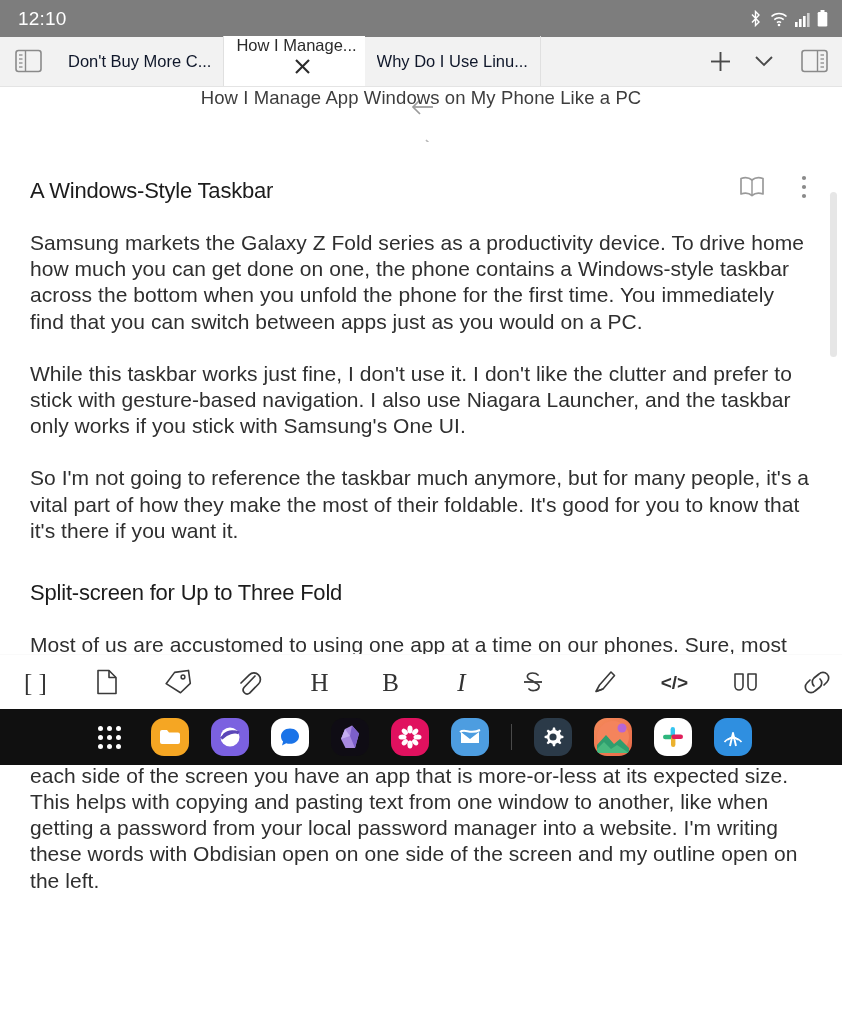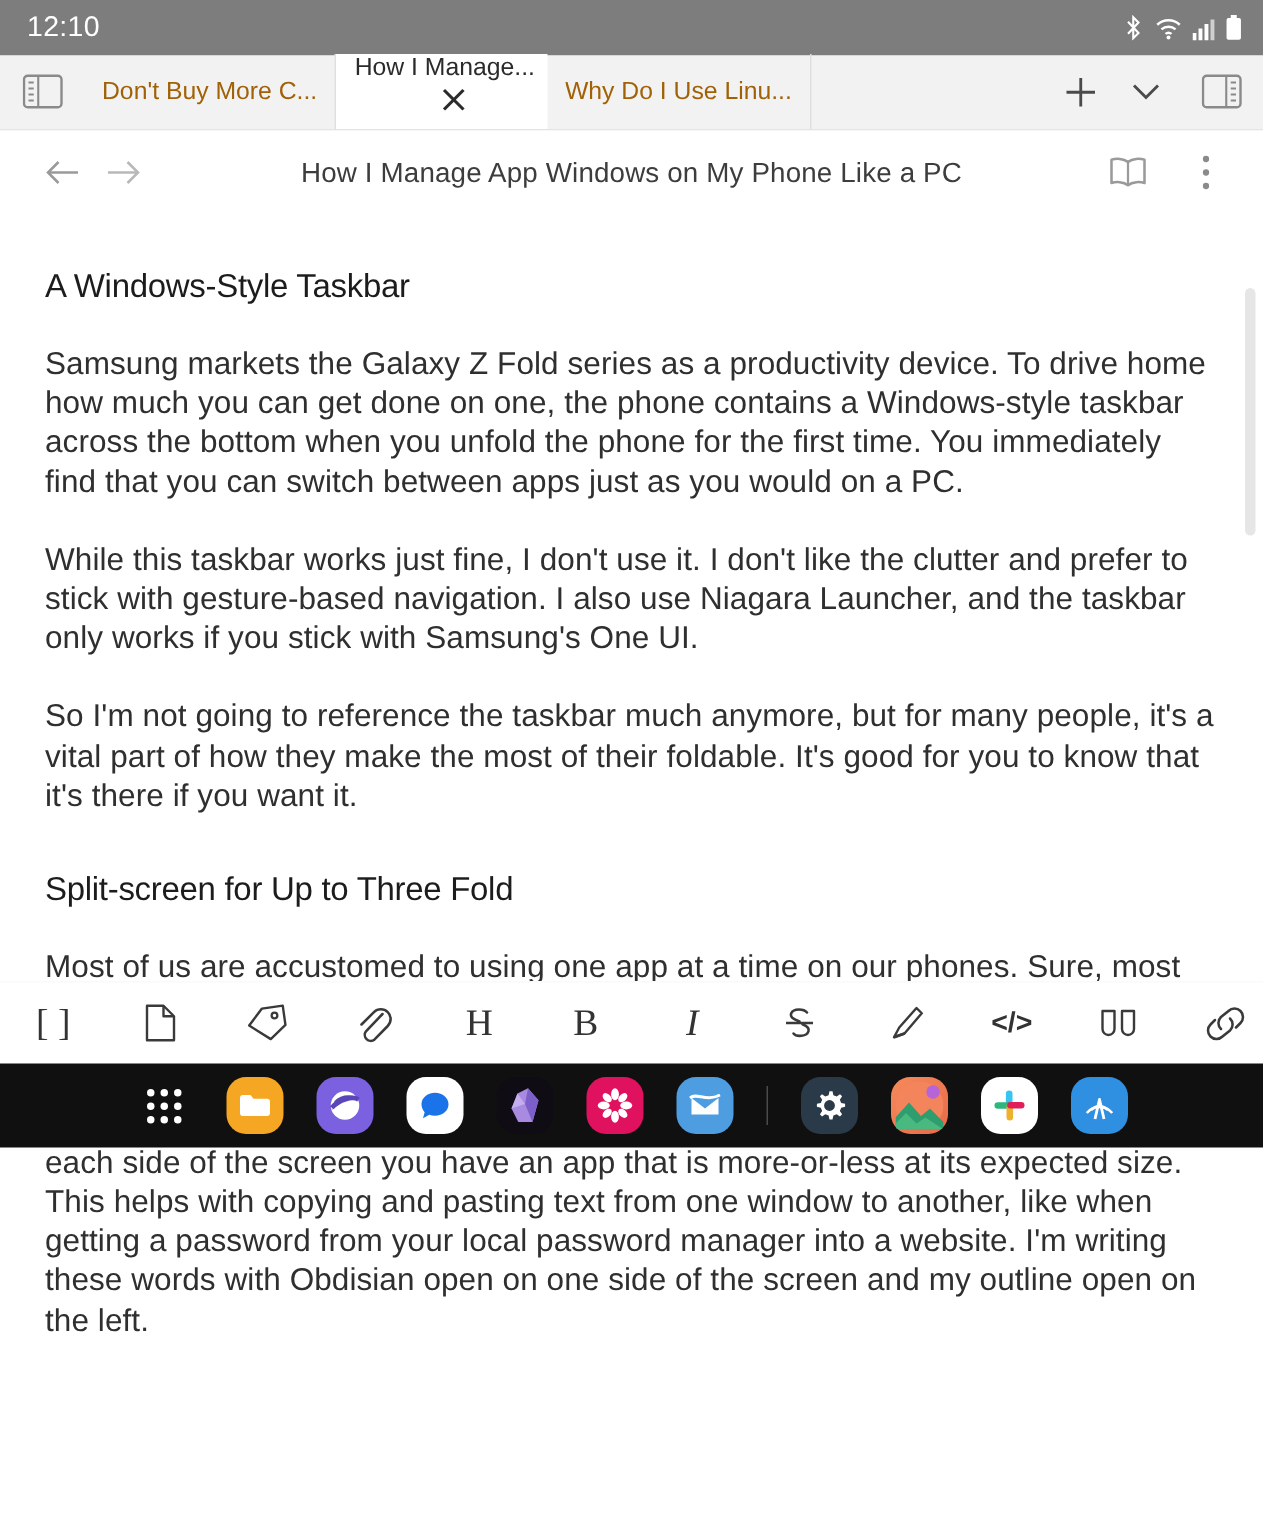--- a/index.html
+++ b/index.html
@@ -32,21 +32,21 @@
     width: 56px; height: 50px;
     display: flex; align-items: center; justify-content: center;
     flex: 0 0 auto;
   }
   .tabs-strip {
     flex: 1 1 auto; display: flex; align-items: flex-end;
     height: 50px; overflow: hidden; min-width: 0;
   }
   .tab {
     height: 50px; display: flex; align-items: center;
-    padding: 0 12px; font-size: 16.5px; color: #a16207;
+    padding: 0 12px; font-size: 16.5px; color: #0f172a;
     white-space: nowrap; overflow: hidden;
     border-right: 1px solid #e0e0e0;
     flex: 0 0 auto; position: relative;
   }
   .tab.active {
     background: #ffffff; color: #2b2b2b;
     border-right: none; padding-right: 8px;
     box-shadow: 0 0 0 0 rgba(0,0,0,0);
     z-index: 2;
     flex-direction: column;
@@ -60,21 +60,21 @@
   .tab-ctl {
     width: 44px; height: 50px;
     display: flex; align-items: center; justify-content: center;
     flex: 0 0 auto;
   }
 
   
   .doc-header {
     height: 55px; background: #ffffff;
     display: flex; align-items: center;
-    padding: 0 18px 0 22px; position: relative;
+    padding: 0 18px 0 22px; position: relative; flex-direction: column;
   }
   .nav-btn {
     width: 40px; height: 40px;
     display: flex; align-items: center; justify-content: center;
     flex: 0 0 auto;
   }
   .doc-title {
     position: absolute; left: 0; right: 0; text-align: center;
     font-size: 18.5px; color: #3d3d3d; pointer-events: none;
     letter-spacing: .1px;

